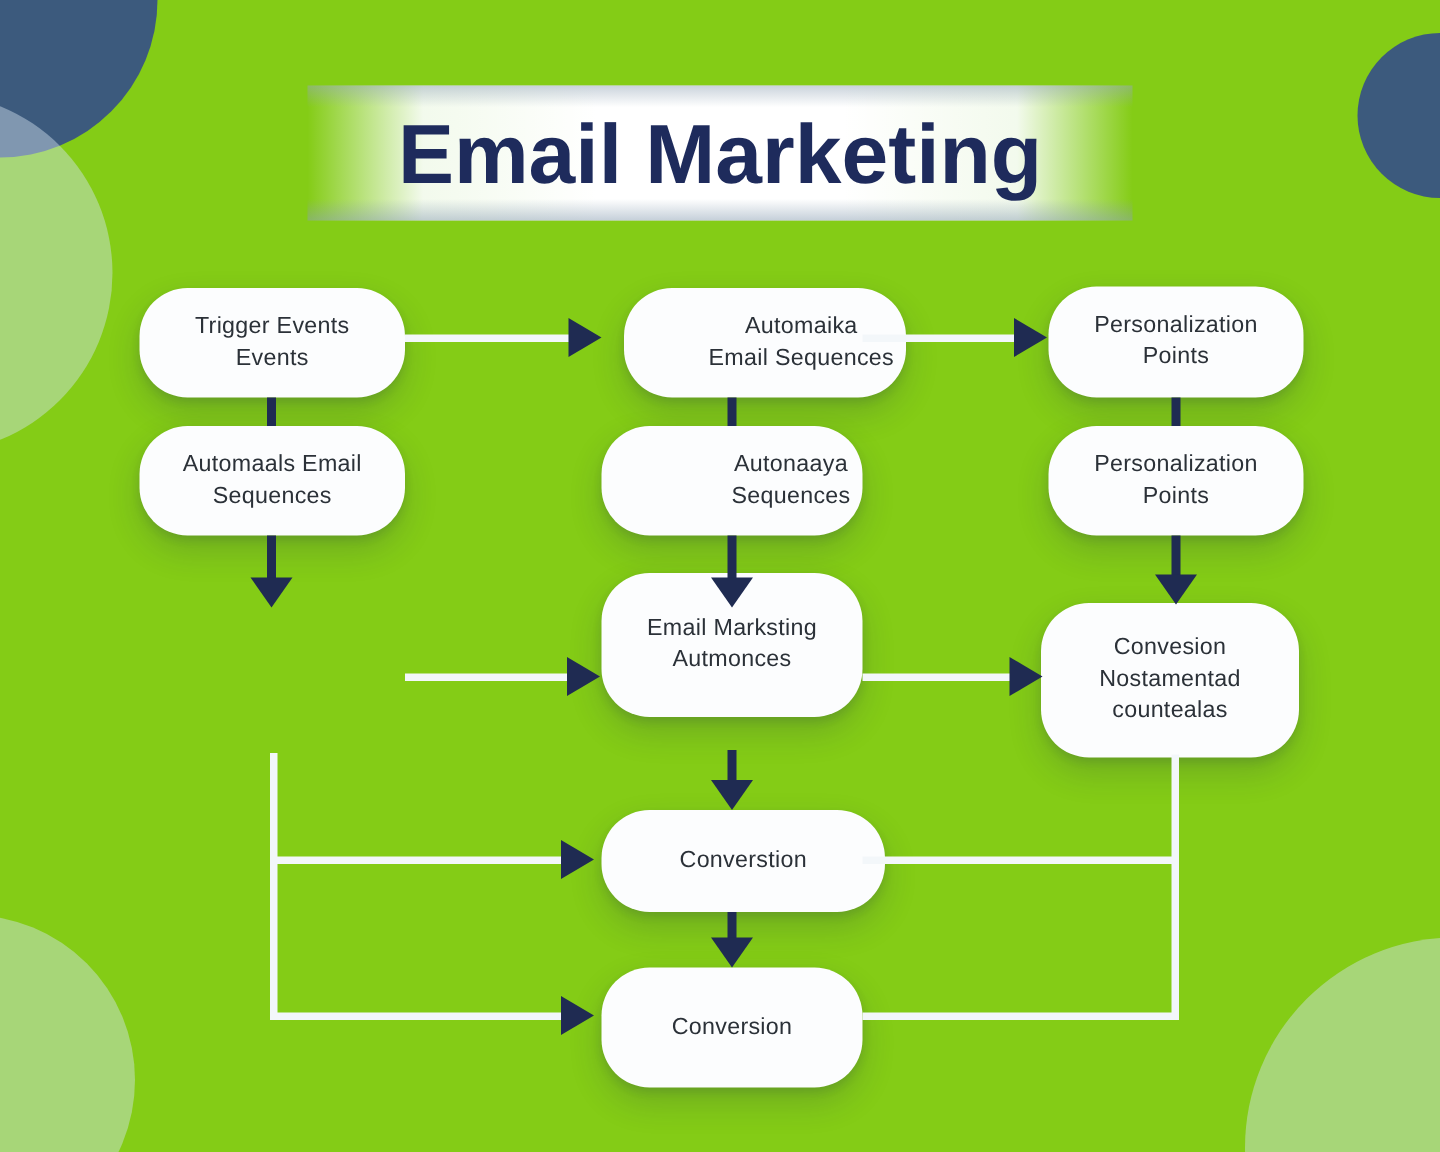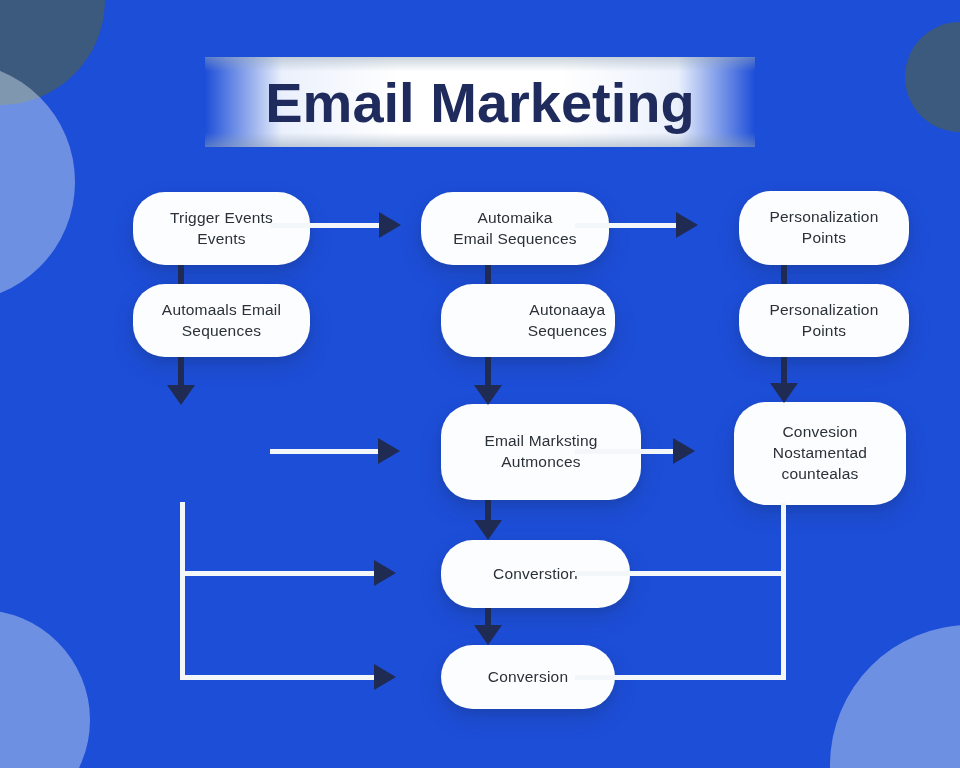--- a/index.html
+++ b/index.html
@@ -1,20 +1,20 @@
 <!DOCTYPE html>
 <html><head>
 <meta charset="utf-8">
 <style>
   html, body { margin: 0; padding: 0; }
   .stage {
     position: relative;
     width: 960px;
     height: 768px;
-    background: #1d4ed8;
+    background: #84cc16;
     overflow: hidden;
     font-family: "Liberation Sans", sans-serif;
   }
   .circle { position: absolute; border-radius: 50%; }
   .circle.dark { background: #3C5A7D; }
   .circle.light { background: rgba(210, 226, 240, 0.45); }
 
   .title-band {
     position: absolute;
     left: 205px; top: 57px; width: 550px; height: 90px;
@@ -31,21 +31,20 @@
     white-space: nowrap;
   }
 
   .node {
     position: absolute;
     background: #FCFDFE;
     border-radius: 32px;
     display: flex; align-items: center; justify-content: center;
     text-align: center;
     box-shadow: 0 10px 22px rgba(25,45,75,0.20), 0 3px 6px rgba(25,45,75,0.12);
-    margin-left: 40px;
   }
   .node-label {
     white-space: pre-line;
     font-size: 15.5px;
     font-weight: 500;
     color: #2B3138;
     line-height: 1.35;
     letter-spacing: 0.2px;
     padding: 0 8px;
   }
@@ -78,21 +77,21 @@
   <div class="circle light" style="left:830px;  top:625px; width:280px; height:280px;"></div>
 
   <div class="title-band">
     <div class="title-text">Email Marketing</div>
   </div>
 
   <div class="node" style="left:93px;  top:192px; width:177px; height:73px;">
     <span class="node-label">Trigger Events
 Events</span>
   </div>
-  <div class="node" style="left:381px; top:192px; width:188px; height:73px;">
+  <div class="node" style="left:416px; top:192px; width:188px; height:73px;justify-content:flex-end;">
     <span class="node-label">Automaika
 Email Sequences</span>
   </div>
   <div class="node" style="left:699px; top:191px; width:170px; height:74px;">
     <span class="node-label">Personalization
 Points</span>
   </div>
 
   <div class="node" style="left:93px;  top:284px; width:177px; height:73px;justify-content:center;">
     <span class="node-label">Automaals Email
@@ -100,34 +99,34 @@
   </div>
   <div class="node" style="left:401px; top:284px; width:174px; height:73px;justify-content:flex-end;">
     <span class="node-label">Autonaaya
 Sequences</span>
   </div>
   <div class="node" style="left:699px; top:284px; width:170px; height:73px;">
     <span class="node-label">Personalization
 Points</span>
   </div>
 
-  <div class="node" style="left:401px; top:404px; width:200px; height:96px;">
+  <div class="node" style="left:401px; top:382px; width:174px; height:96px;">
     <span class="node-label">Email Marksting
 Autmonces</span>
   </div>
   <div class="node" style="left:694px; top:402px; width:172px; height:103px;">
     <span class="node-label">Convesion
 Nostamentad
 countealas</span>
   </div>
 
   <div class="node" style="left:401px; top:540px; width:189px; height:68px;">
     <span class="node-label">Converstion</span>
   </div>
-  <div class="node" style="left:401px; top:645px; width:174px; height:64px;align-items:center;">
+  <div class="node" style="left:401px; top:645px; width:174px; height:80px;align-items:center;">
     <span class="node-label">Conversion</span>
   </div>
 
   <div class="hline" style="left:270px; top:223px; width:110px;"></div>
   <div class="head-right" style="left:379px; top:212px;"></div>
   <div class="hline" style="left:575px; top:223px; width:102px;"></div>
   <div class="head-right" style="left:676px; top:212px;"></div>
 
   <div class="hline" style="left:270px; top:449px; width:110px;"></div>
   <div class="head-right" style="left:378px; top:438px;"></div>

